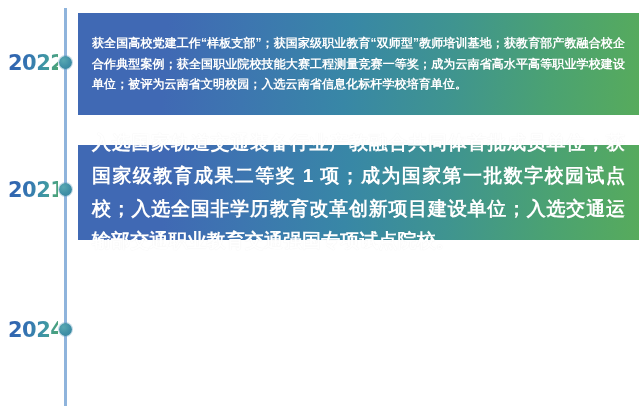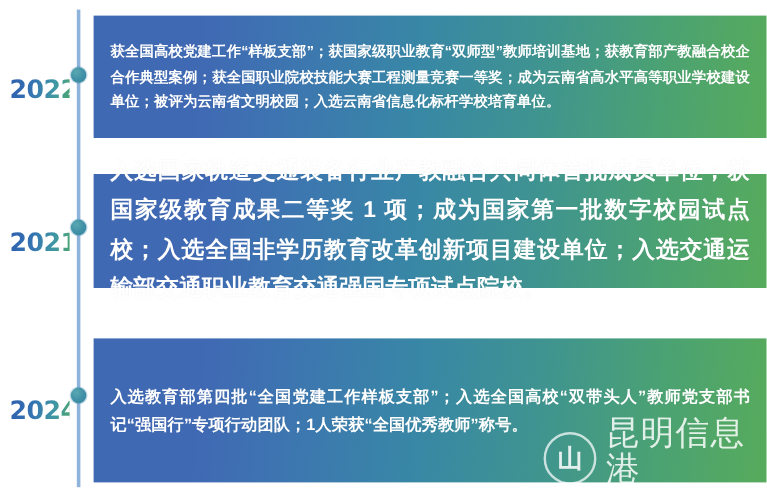--- a/index.html
+++ b/index.html
@@ -43,21 +43,20 @@
     text-align: center;
     font-size: 21px;
     font-weight: bold;
     font-family: "DejaVu Sans", sans-serif;
     letter-spacing: -0.5px;
     -webkit-background-clip: text;
     background-clip: text;
     color: transparent;
     -webkit-text-fill-color: transparent;
     background-image: linear-gradient(100deg, #2f5fae 0%, #3473b2 38%, #3f97a4 72%, #4da472 100%);
-    margin-top: 12px;
   }
   .row-1 .year-label { top: 38px; }
   .row-2 .year-label { top: 33px; }
   .row-3 .year-label { top: 36px; }
 
   .node-dot {
     position: absolute;
     left: 59px;
     width: 13px;
     height: 13px;
@@ -175,23 +174,20 @@
     <div class="year-label">2021</div>
     <div class="node-dot"></div>
     <div class="card">
       <div class="card-text">入选国家轨道交通装备行业产教融合共同体首批成员单位；获国家级教育成果二等奖 1 项；成为国家第一批数字校园试点校；入选全国非学历教育改革创新项目建设单位；入选交通运输部交通职业教育交通强国专项试点院校。</div>
     </div>
   </div>
 
   <div class="row row-3">
     <div class="year-label">2024</div>
     <div class="node-dot"></div>
-    <div class="card">
-      <div class="card-text">入选教育部第四批“全国党建工作样板支部”；入选全国高校“双带头人”教师党支部书记“强国行”专项行动团队；1人荣获“全国优秀教师”称号。</div>
-    </div>
   </div>
 
   <div class="watermark">
     <div class="wm-mark">
       <div class="ring"></div>
       <div class="glyph">山</div>
     </div>
     <div class="wm-text">
       <div class="wm-title">昆明信息港</div>
       <div class="wm-url">www.kunming.cn</div>

